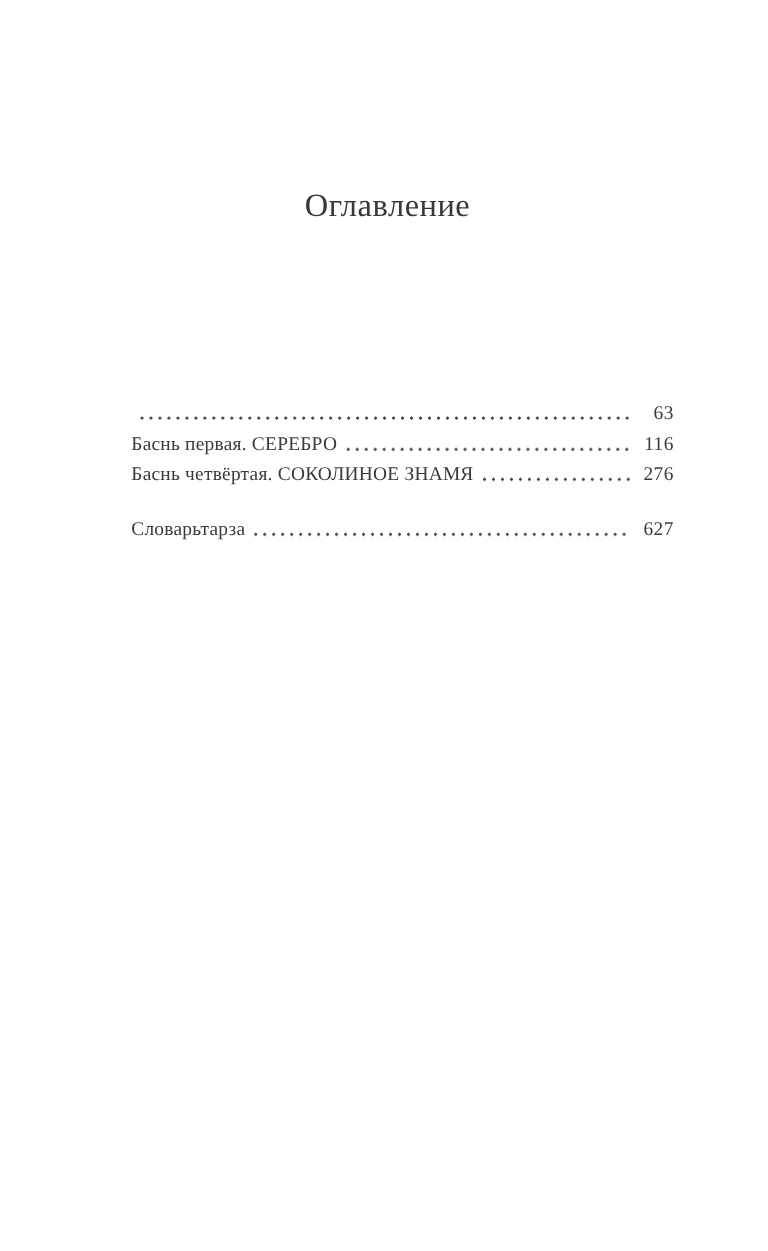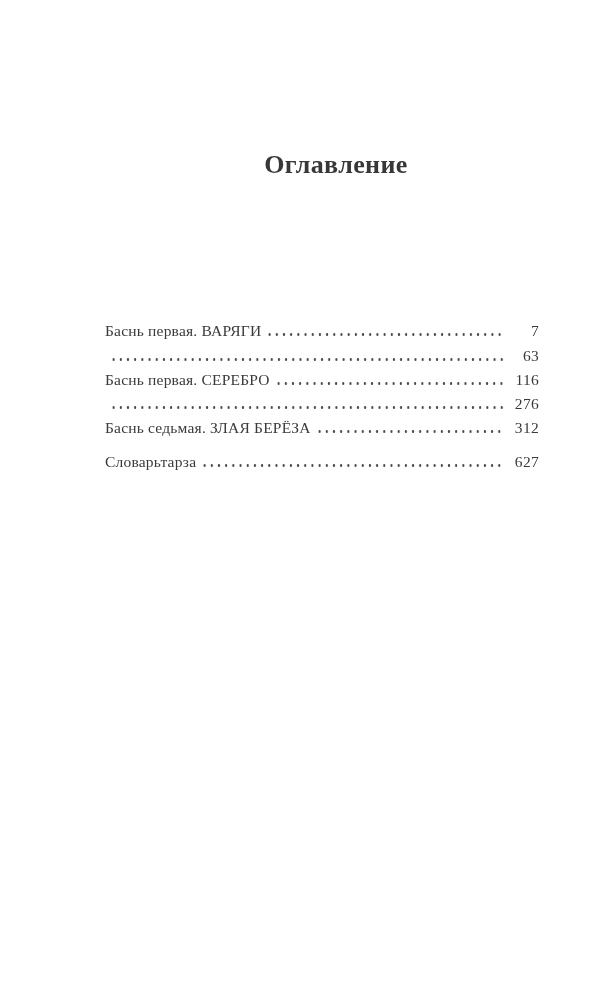--- a/index.html
+++ b/index.html
@@ -12,43 +12,43 @@
     width: 614px;
     height: 1001px;
     background: #ffffff;
     overflow: hidden;
     font-family: "Liberation Serif", "DejaVu Serif", serif;
     color: #3a3a3a;
   }
   .title {
     position: absolute;
     top: 150px;
-    left: 119px;
+    left: 93px;
     width: 434px;
     margin: 0;
     text-align: center;
     font-size: 26px;
-    font-weight: 700;
+    font-weight: 400;
     letter-spacing: 0.4px;
     color: #383838;
   }
   .toc {
     position: absolute;
     top: 316px;
     left: 105px;
     width: 434px;
     font-size: 15.5px;
   }
   .toc-row {
     display: flex;
     align-items: flex-end;
     height: 24.3px;
   }
   .toc-row.separated {
-    margin-top: 9px;
+    margin-top: 20px;
   }
   .toc-label {
     white-space: nowrap;
     letter-spacing: 0.2px;
   }
   .dot-leader {
     flex: 1;
     height: 3px;
     margin: 0 5px 4px 5px;
     background-image: radial-gradient(circle, #474747 1.05px, rgba(71,71,71,0) 1.4px);
@@ -63,41 +63,32 @@
     letter-spacing: 0.3px;
   }
 </style>
 </head>
 <body>
 
 <div class="page">
   <h1 class="title">Оглавление</h1>
   <div class="toc">
       <div class="toc-row">
-        <span class="toc-label">Баснь первая. ВАРЯГИ</span>
-        <span class="dot-leader"></span>
-        <span class="toc-num">7</span>
-      </div>
-      <div class="toc-row">
         <span class="dot-leader"></span>
         <span class="toc-num">63</span>
       </div>
       <div class="toc-row">
         <span class="toc-label">Баснь первая. СЕРЕБРО</span>
         <span class="dot-leader"></span>
         <span class="toc-num">116</span>
       </div>
       <div class="toc-row">
+        <span class="toc-label">Баснь четвёртая. СОКОЛИНОЕ ЗНАМЯ</span>
         <span class="dot-leader"></span>
         <span class="toc-num">276</span>
-      </div>
-      <div class="toc-row">
-        <span class="toc-label">Баснь седьмая. ЗЛАЯ БЕРЁЗА</span>
-        <span class="dot-leader"></span>
-        <span class="toc-num">312</span>
       </div>
       <div class="toc-row separated">
         <span class="toc-label">Словарьтарза</span>
         <span class="dot-leader"></span>
         <span class="toc-num">627</span>
       </div>
     </div>
 </div>
 
 </body></html>

